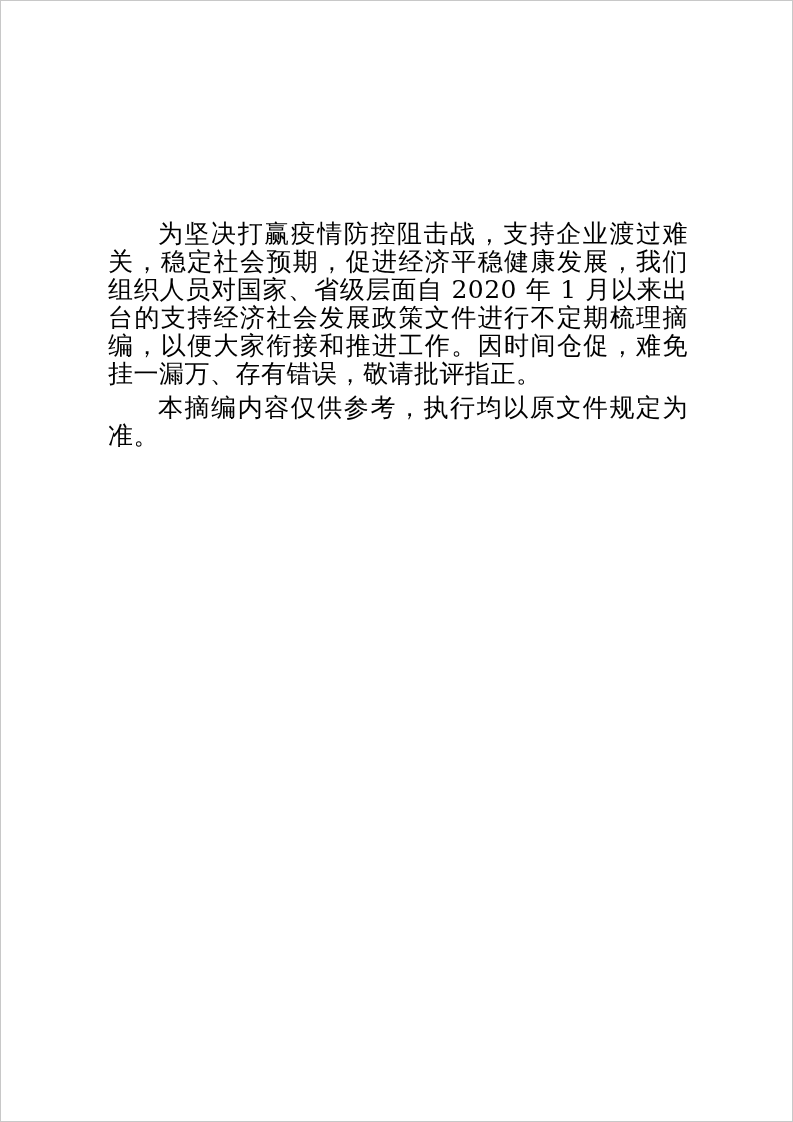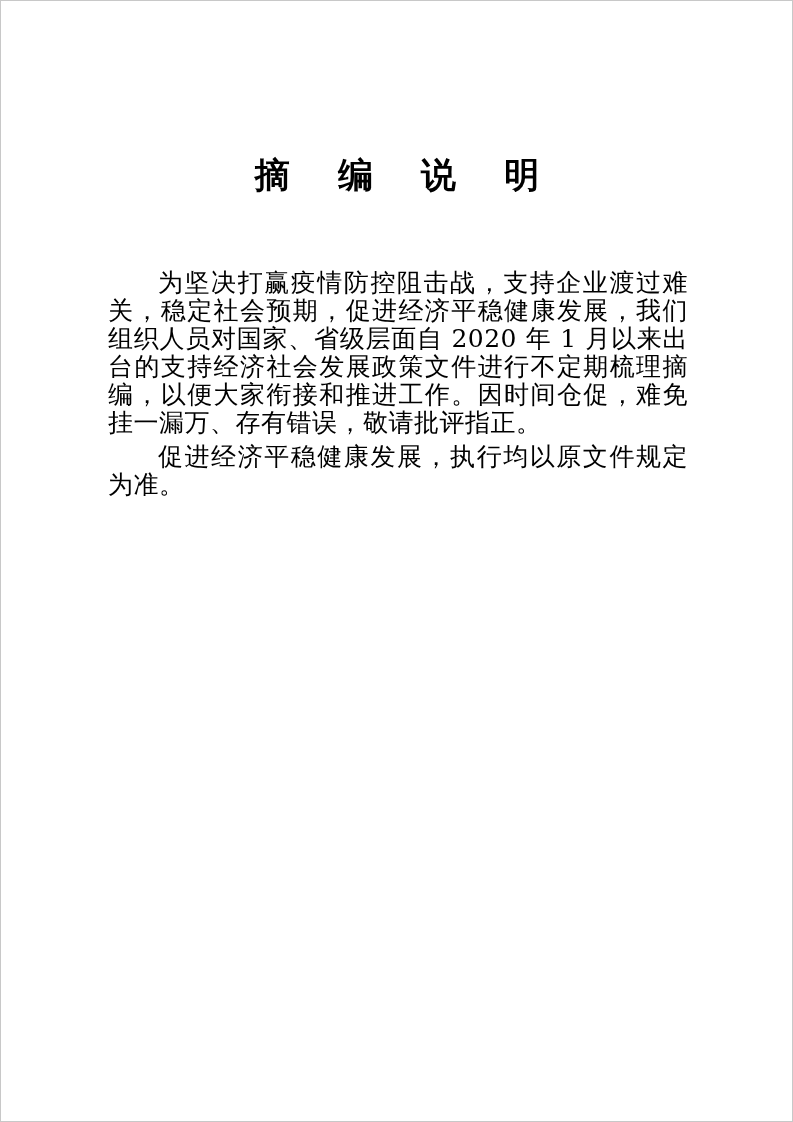--- a/index.html
+++ b/index.html
@@ -59,20 +59,19 @@
     margin-bottom: 0;
   }
 </style>
 </head>
 <body>
 
 <div class="page">
   <div class="page-border"></div>
 
   <div class="content">
-    <h1 class="doc-title">摘 编 说 明</h1>
 
     <div class="body-block">
       <p class="para">为坚决打赢疫情防控阻击战，支持企业渡过难关，稳定社会预期，促进经济平稳健康发展，我们组织人员对国家、省级层面自 2020 年 1 月以来出台的支持经济社会发展政策文件进行不定期梳理摘编，以便大家衔接和推进工作。因时间仓促，难免挂一漏万、存有错误，敬请批评指正。</p>
-      <p class="para">促进经济平稳健康发展，执行均以原文件规定为准。</p>
+      <p class="para">本摘编内容仅供参考，执行均以原文件规定为准。</p>
     </div>
   </div>
 </div>
 
 </body></html>

